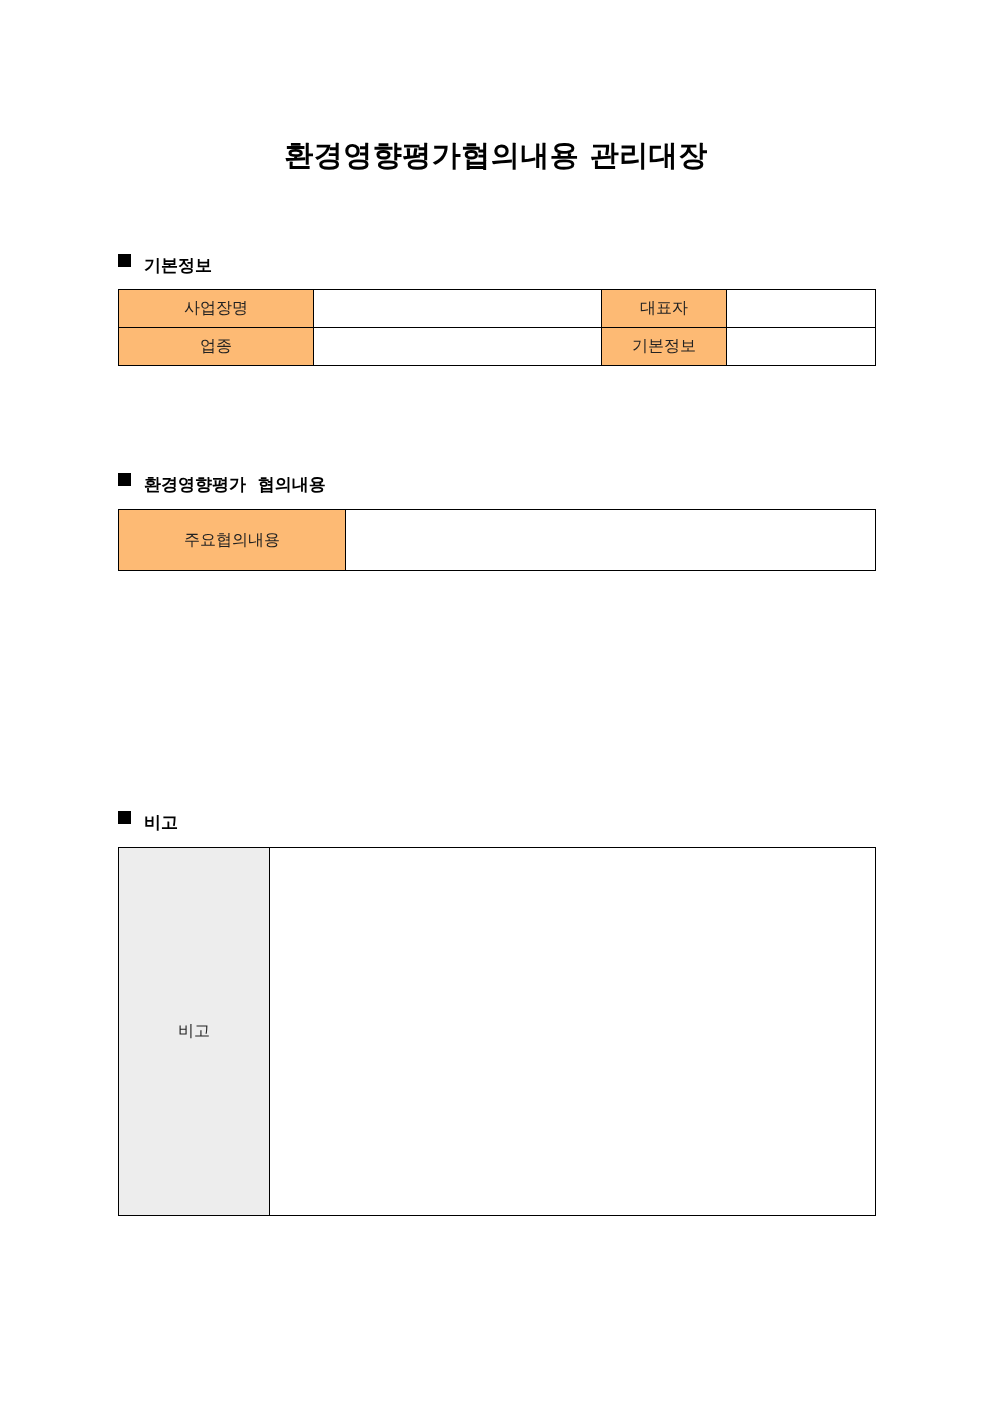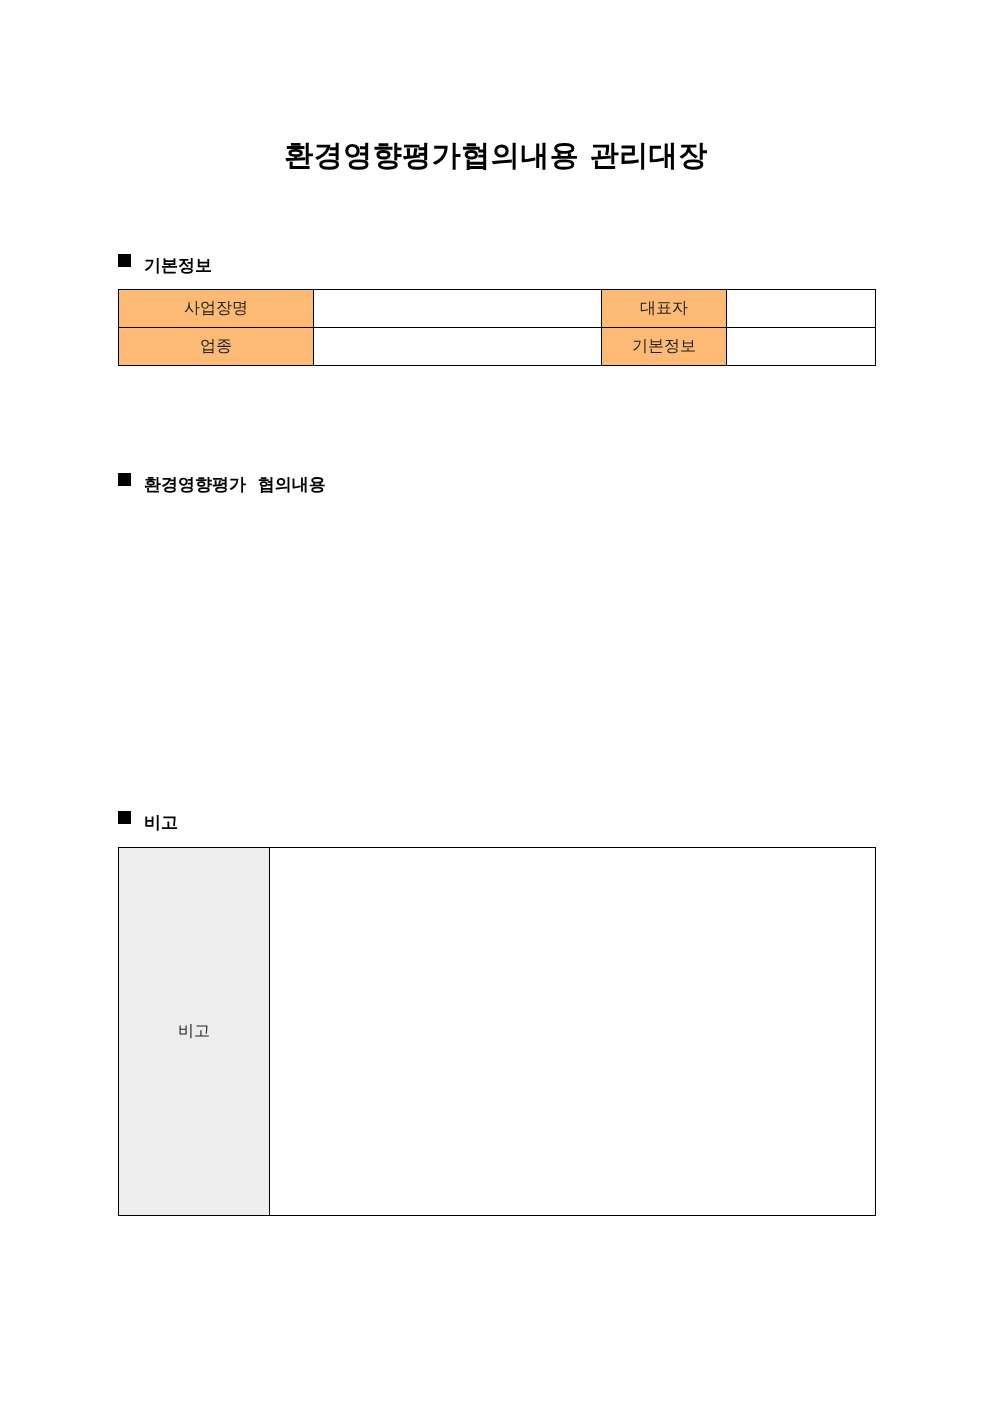--- a/index.html
+++ b/index.html
@@ -64,20 +64,24 @@
   <span class="sq"></span>
   <span style="white-space:pre">환경영향평가  협의내용</span>
 </div>
 
 <table style="top:509px; left:118px; width:757px;">
   <colgroup>
     <col style="width:227px">
       <col style="width:530px">
   </colgroup>
   <tbody>
+  <tr style="height:61px">
+    <td class="label">주요협의내용</td>
+    <td class="value"></td>
+  </tr>
 </tbody>
   </table>
 
 <div class="section-head" style="top:811px;">
   <span class="sq"></span>
   <span>비고</span>
 </div>
 
 <table style="top:847px; left:118px; width:757px;">
   <colgroup>

